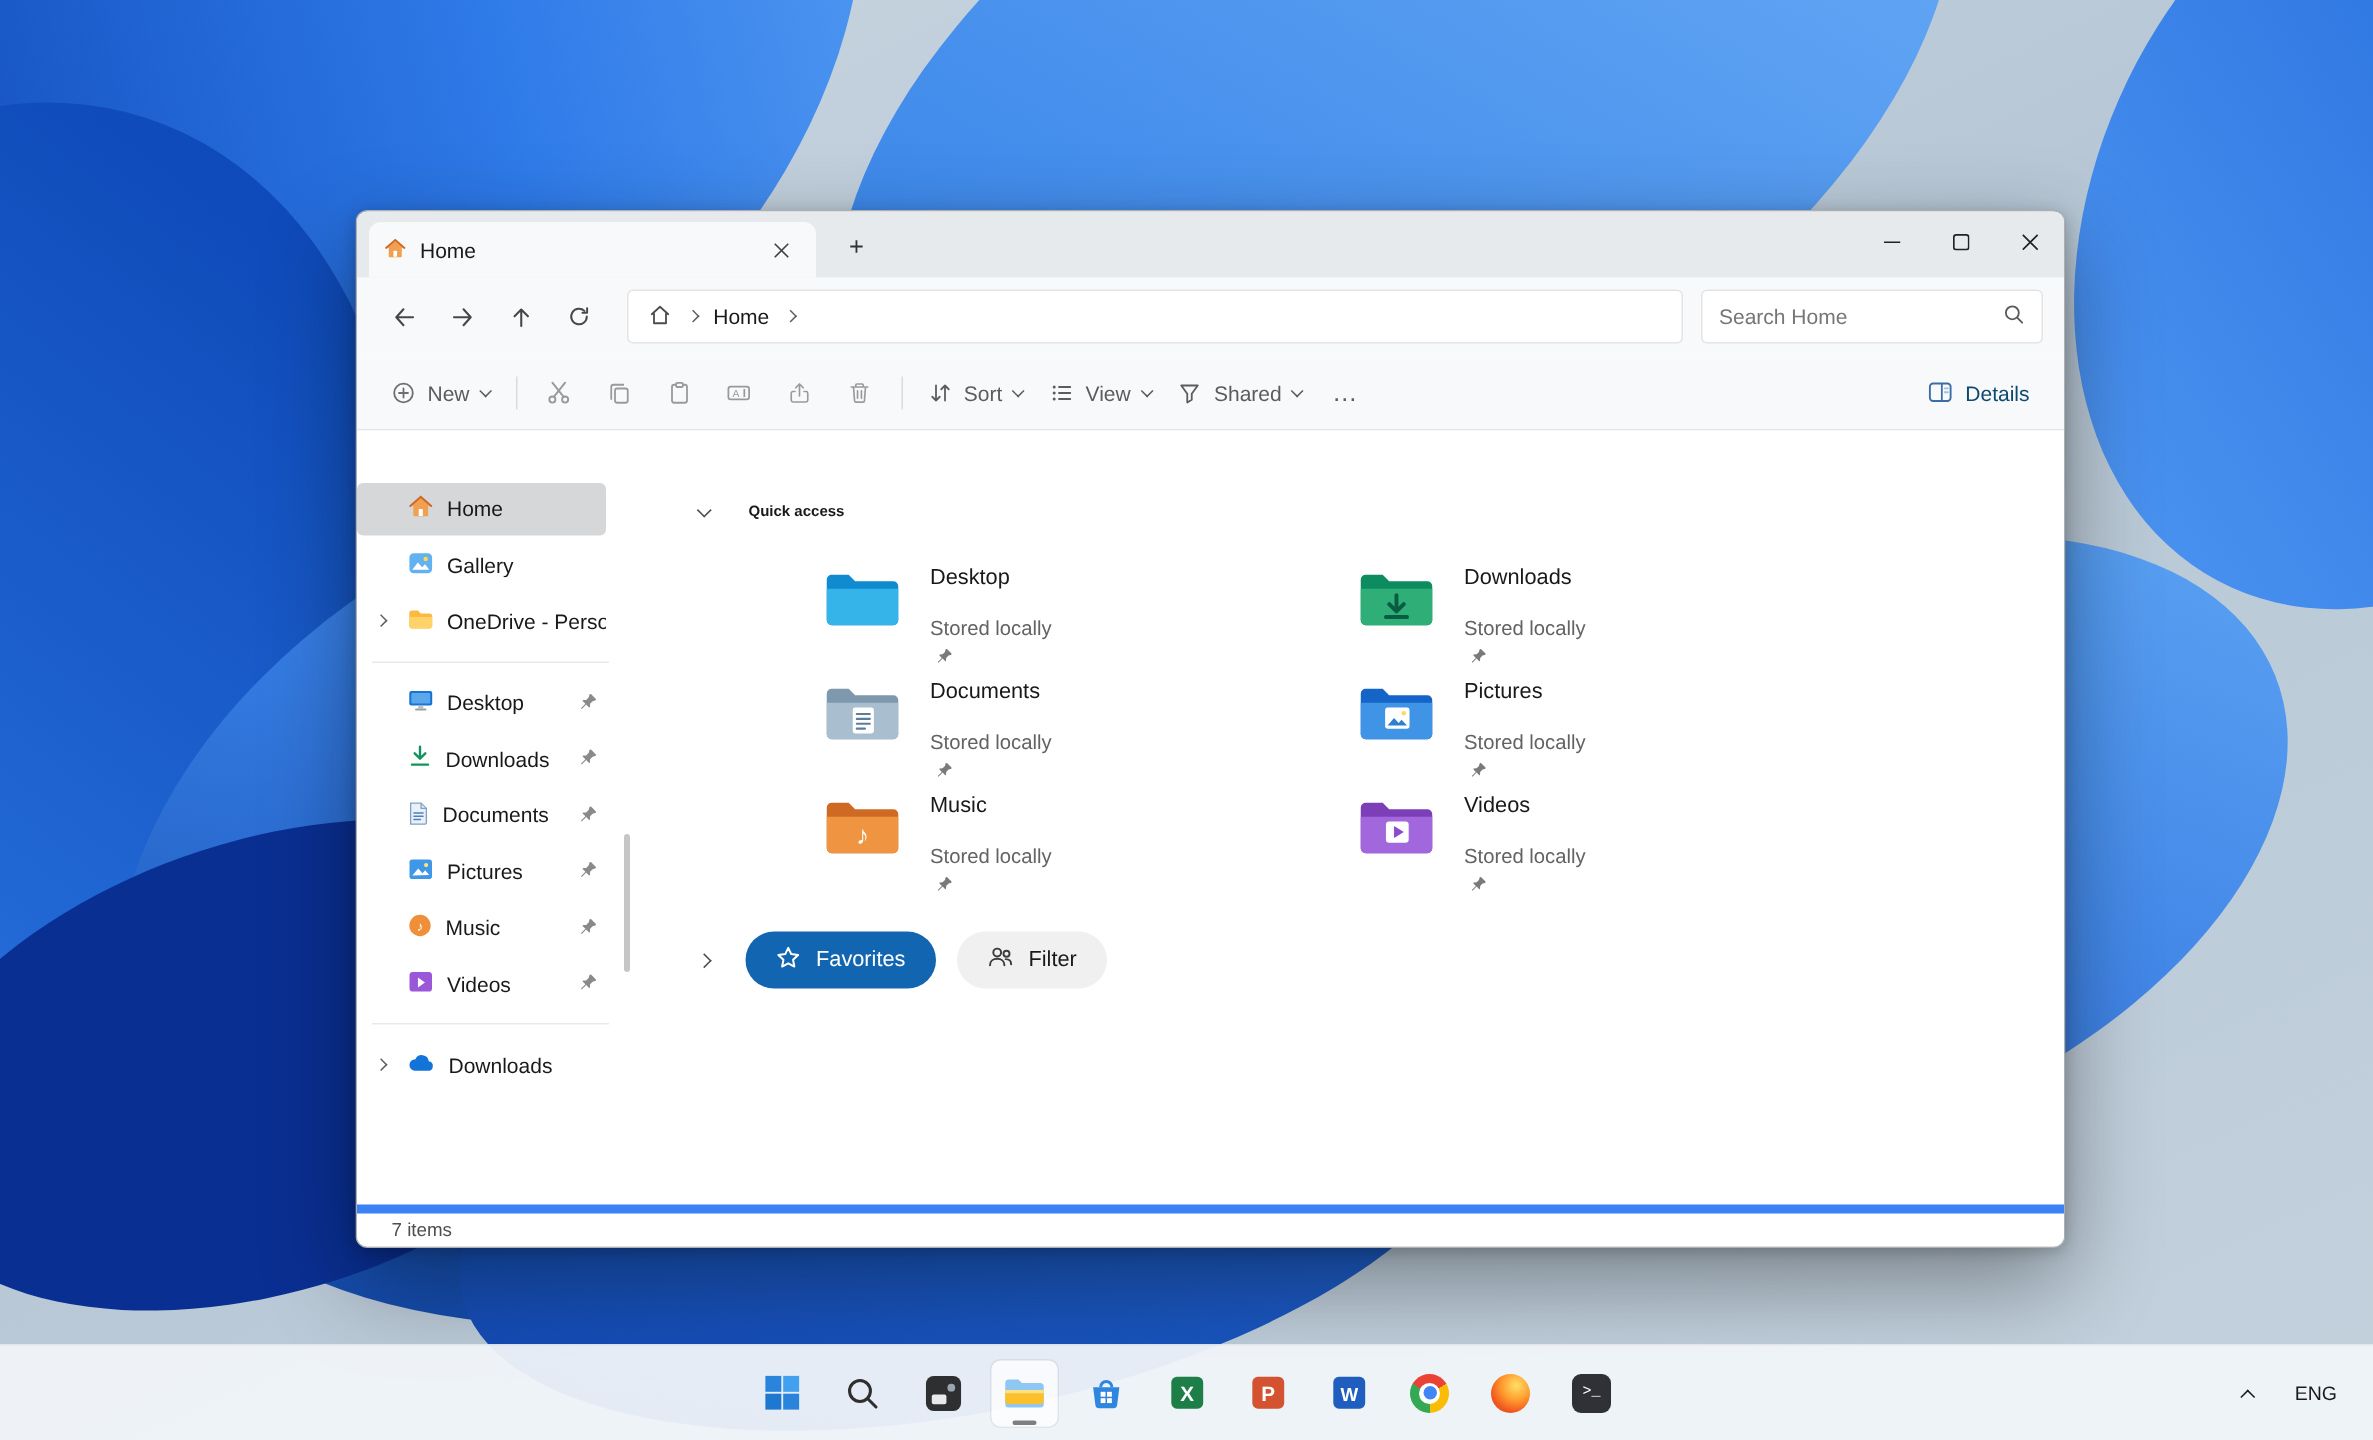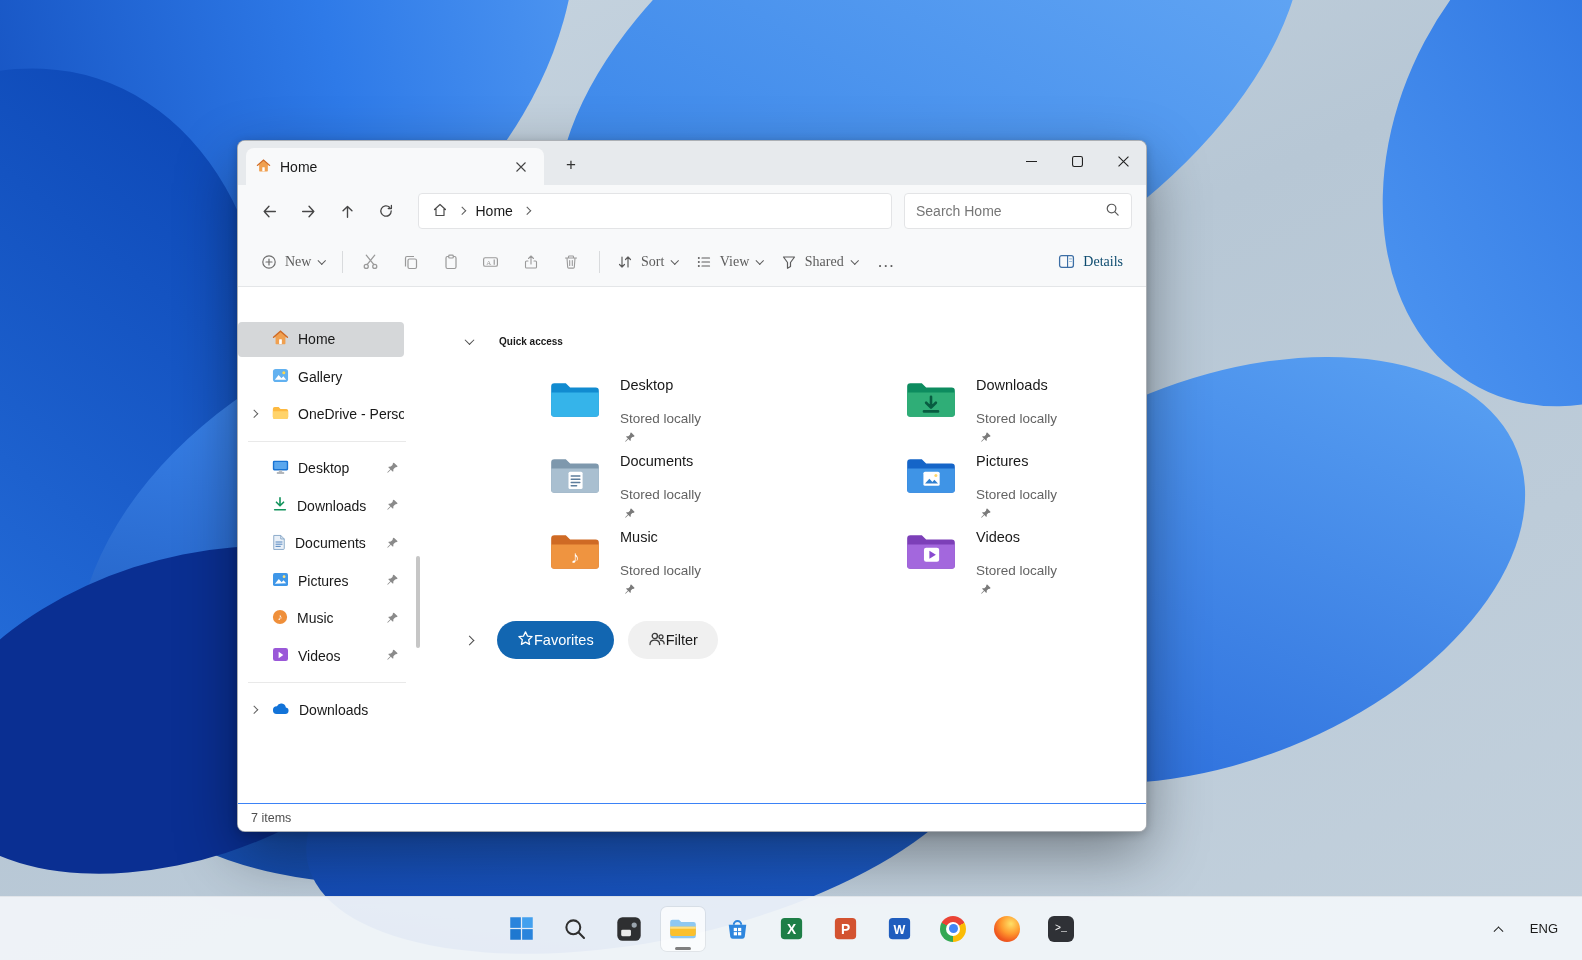--- a/index.html
+++ b/index.html
@@ -22,21 +22,21 @@
   .p5 { left: 900px; top: 380px; width: 640px; height: 380px; transform: rotate(-22deg);
         background: linear-gradient(45deg, #2566d8, #5ea6f5); }
   .p6 { left: 1400px; top: -140px; width: 420px; height: 560px; transform: rotate(28deg);
         background: linear-gradient(210deg, #1c63d8, #4f97f2); }
   .p7 { left: -80px; top: 560px; width: 520px; height: 300px; transform: rotate(-18deg);
         background: #0a2f92; }
   .p8 { left: 300px; top: 640px; width: 700px; height: 300px; transform: rotate(-12deg);
         background: linear-gradient(20deg, #0d3ea6, #2f7de8); }
 
   
-  .window { position: absolute; left: 237px; top: 140px; width: 910px; height: 692px;
+  .window { position: absolute; left: 237px; top: 140px; width: 1140px; height: 692px;
     background: #fff; border-radius: 8px; border: 1px solid rgba(70,80,92,.45); overflow: hidden;
     display: flex; flex-direction: column;
     box-shadow: 0 22px 60px rgba(0,0,0,.38), 0 2px 10px rgba(0,0,0,.2); }
 
   
   .tabstrip { height: 44px; flex: none; background: #e7eaed; position: relative; }
   .tab { position: absolute; left: 8px; bottom: 0; height: 37px; width: 298px; background: #f8f9fa;
     border-radius: 8px 8px 0 0; display: flex; align-items: center; padding: 0 10px; gap: 9px; }
   .tab-title { font-size: 14px; }
   .tab-close { margin-left: auto; width: 26px; height: 26px; display: grid; place-items: center; border-radius: 4px; }
@@ -57,21 +57,21 @@
   
   .chev { display: inline-block; width: 7px; height: 7px;
     border-right: 1.5px solid currentColor; border-bottom: 1.5px solid currentColor; }
   .chev.right { transform: rotate(-45deg); }
   .chev.down  { transform: rotate(45deg) translate(-1px,-1px); }
   .chev.up    { transform: rotate(-135deg) translate(-2px,-2px); }
   .chev.sm { width: 5.5px; height: 5.5px; }
 
   
   .toolbar { height: 50px; flex: none; background: #f8f9fa; border-bottom: 1px solid #e4e6e8;
-    display: flex; align-items: center; padding: 0 14px; font-family: Liberation Serif, serif; }
+    display: flex; align-items: center; padding: 0 14px; }
   .tb-btn { display: flex; align-items: center; gap: 8px; height: 34px; padding: 0 9px;
     border-radius: 4px; color: #5c5c5c; }
   .tb-icon-btn { width: 40px; height: 34px; display: grid; place-items: center; border-radius: 4px; }
   .tb-sep { width: 1px; height: 22px; background: #d9dbdd; margin: 0 8px; }
   .tb-spacer { flex: 1; }
   .more-dots { font-size: 17px; color: #5c5c5c; letter-spacing: 1px; }
 
   
   .wbody { flex: 1; display: flex; min-height: 0; background: #fff; }
 
@@ -91,27 +91,27 @@
   .qa-title { font-size: 10px; font-weight: 700; color: #191919; }
   .qa-grid { margin: 26px 0 0 121px; display: grid; grid-template-columns: 356px 356px; row-gap: 14px; }
   .tile { display: flex; gap: 19px; height: 62px; }
   .tile-icon { flex: none; width: 52px; margin-top: 1px; }
   .tile-name { font-size: 14.5px; }
   .tile-sub { font-size: 13.5px; color: #636363; margin-top: 18px; }
   .tile-pin { display: inline-block; margin: 4px 0 0 4px; }
 
   .pill-row { display: flex; align-items: center; gap: 24px; margin: 30px 0 0 38px; color: #4c4c4c; }
   .pills { display: flex; gap: 14px; }
-  .pill { height: 38px; border-radius: 19px; display: flex; align-items: center; 
+  .pill { height: 38px; border-radius: 19px; display: flex; align-items: center; gap: 10px;
     padding: 12px 20px; font-size: 14.5px; }
   .pill.active { background: #1266b1; color: #fff; }
   .pill.plain  { background: #f0f0f0; color: #1a1a1a; }
 
-  .statusbar { height: 28px; flex: none; border-top: 1px solid #3b82f6; display: flex; align-items: center;
-    padding-left: 13px; font-size: 12.5px; color: #4f4f4f; background: #fff; }
+  .statusbar { height: 28px; flex: none; border-top: 6px solid #3b82f6; display: flex; align-items: center;
+    padding-left: 23px; font-size: 12.5px; color: #4f4f4f; background: #fff; }
 
   
   .taskbar { position: absolute; left: 0; bottom: 0; width: 100%; height: 64px;
     background: rgba(240,244,249,.95); border-top: 1px solid rgba(0,0,0,.05);
     display: flex; align-items: center; justify-content: center; gap: 10px; }
   .tb-app { width: 44px; height: 44px; border-radius: 6px; display: grid; place-items: center; position: relative; }
   .tb-app.active { background: rgba(255,255,255,.72); box-shadow: 0 0 0 1px rgba(0,0,0,.06); }
   .tb-app.active::after { content: ""; position: absolute; bottom: 1px; left: 50%; transform: translateX(-50%);
     width: 16px; height: 3px; border-radius: 2px; background: #7f7f7f; }
   .chrome-ball { width: 26px; height: 26px; border-radius: 50%; position: relative;

